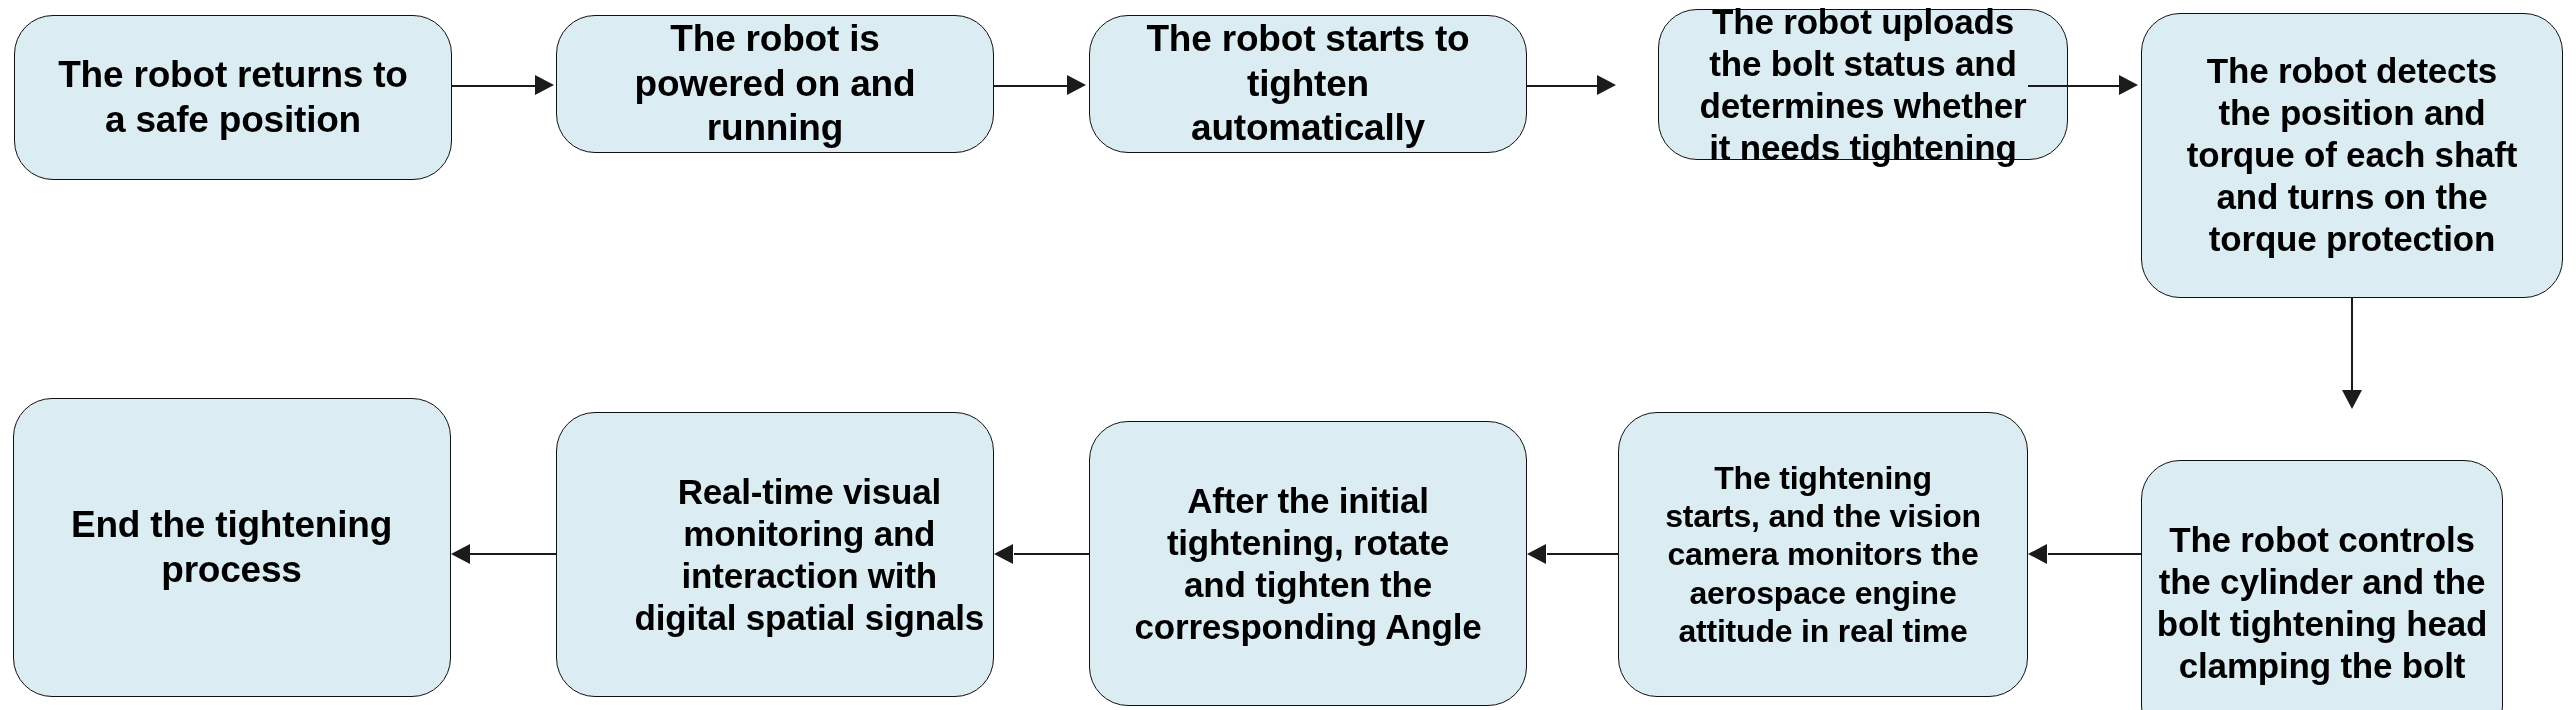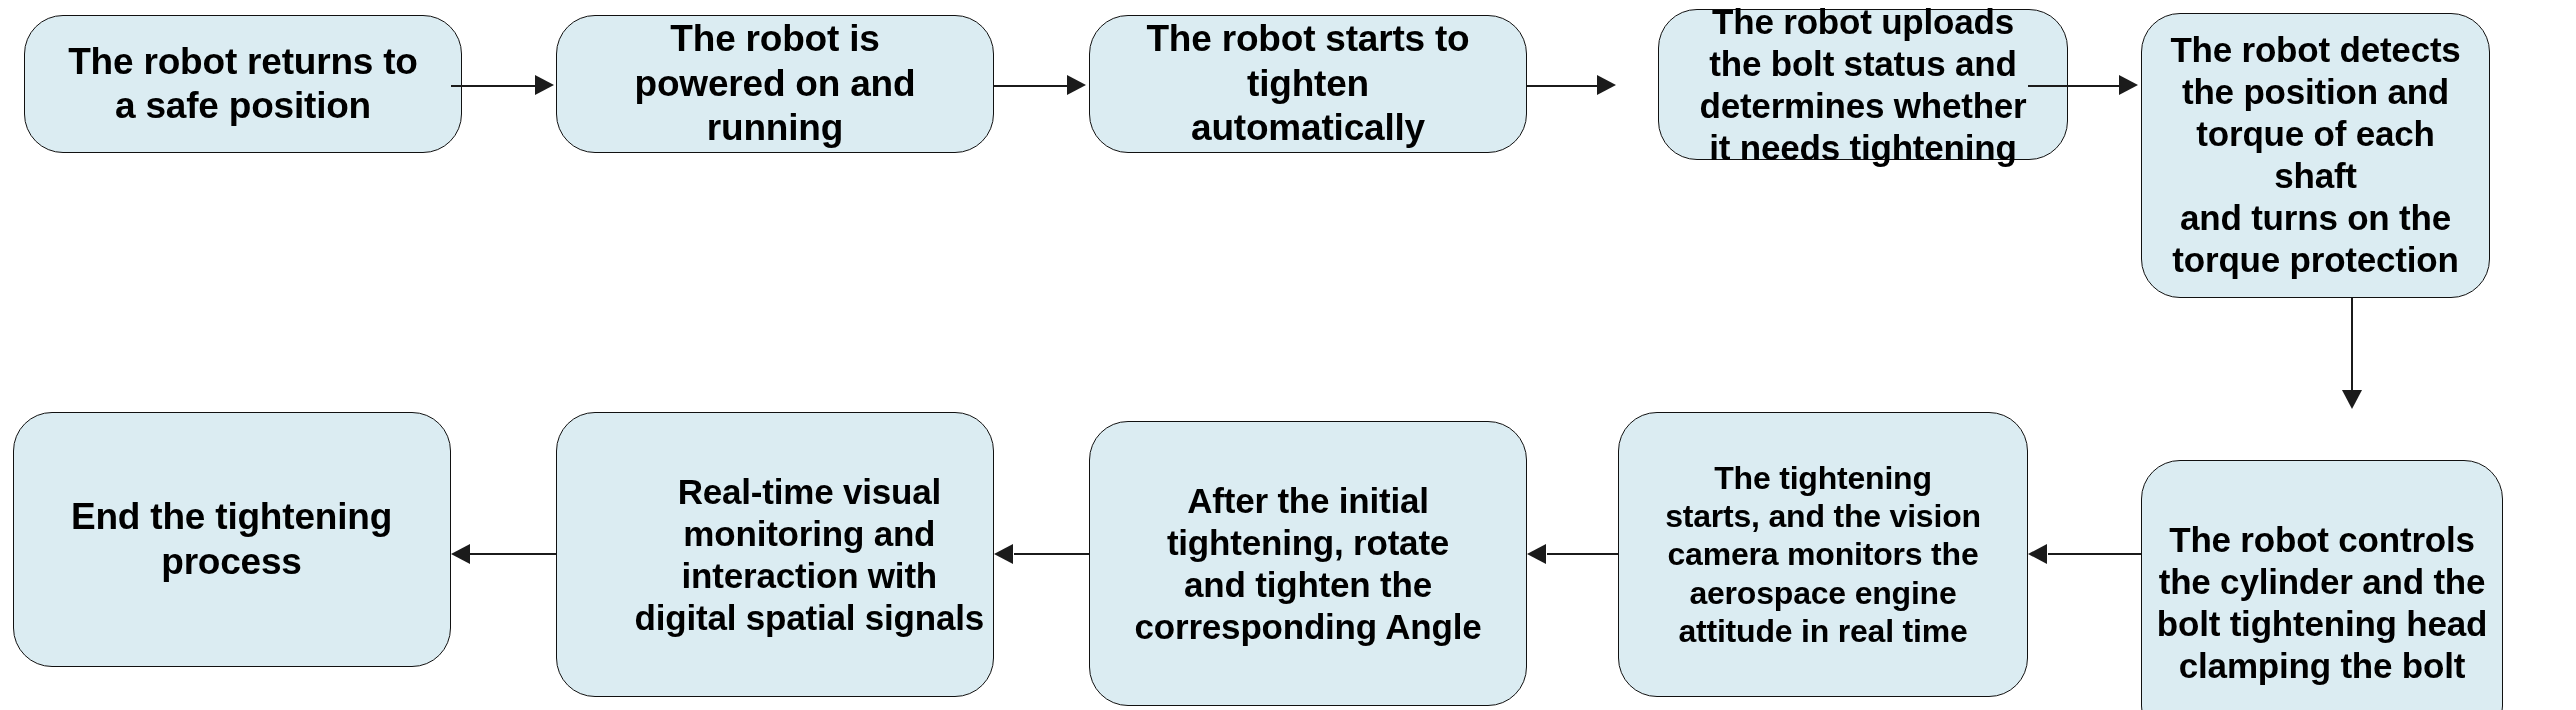--- a/index.html
+++ b/index.html
@@ -75,21 +75,21 @@
     border-left: 10.7px solid transparent;
     border-right: 10.7px solid transparent;
     border-top: 19.6px solid #1b1b1b;
   }
 </style>
 </head>
 <body>
 
 <div id="canvas">
 
-  <div class="node fs-lg" style="left:24px; top:15px; width:438px; height:138px;">
+  <div class="node fs-lg" style="left:14px; top:15px; width:438px; height:165px;">
     <span class="node-label">The robot returns to
 a safe position</span>
   </div>
 
   <div class="node fs-lg" style="left:556px; top:15px; width:438px; height:138px;">
     <span class="node-label">The robot is
 powered on and
 running</span>
   </div>
 
@@ -99,21 +99,21 @@
 automatically</span>
   </div>
 
   <div class="node fs-md" style="left:1618px; top:9px; width:410px; height:151px;margin-left:40px;">
     <span class="node-label">The robot uploads
 the bolt status and
 determines whether
 it needs tightening</span>
   </div>
 
-  <div class="node fs-md" style="left:2141px; top:12.5px; width:349px; height:285px;">
+  <div class="node fs-md" style="left:2141px; top:12.5px; width:422px; height:285px;">
     <span class="node-label">The robot detects
 the position and
 torque of each shaft
 and turns on the
 torque protection</span>
   </div>
 
   <div class="node fs-md" style="left:2141px; top:412px; width:362px; height:285px;margin-top:48px;">
     <span class="node-label">The robot controls
 the cylinder and the
@@ -136,21 +136,21 @@
 corresponding Angle</span>
   </div>
 
   <div class="node fs-md" style="left:556px; top:412px; width:438px; height:285px;justify-content:flex-end;">
     <span class="node-label">Real-time visual
 monitoring and
 interaction with
 digital spatial signals</span>
   </div>
 
-  <div class="node fs-lg" style="left:12.5px; top:412px; width:438px; height:255px;">
+  <div class="node fs-lg" style="left:12.5px; top:398px; width:438px; height:299px;">
     <span class="node-label">End the tightening
 process</span>
   </div>
 
   <div class="conn">
     <div class="conn-line-h" style="left:451px; top:85px; width:86px;"></div>
     <div class="arrow-right" style="left:535px; top:75px;"></div>
   </div>
 
   <div class="conn">

